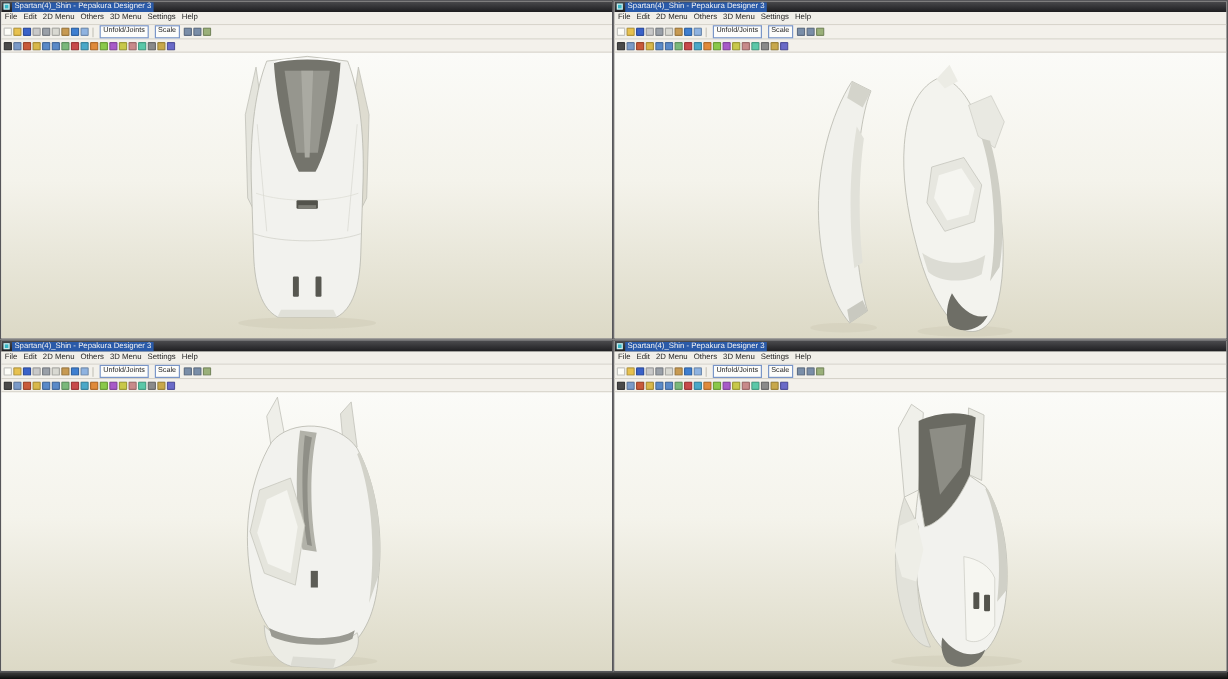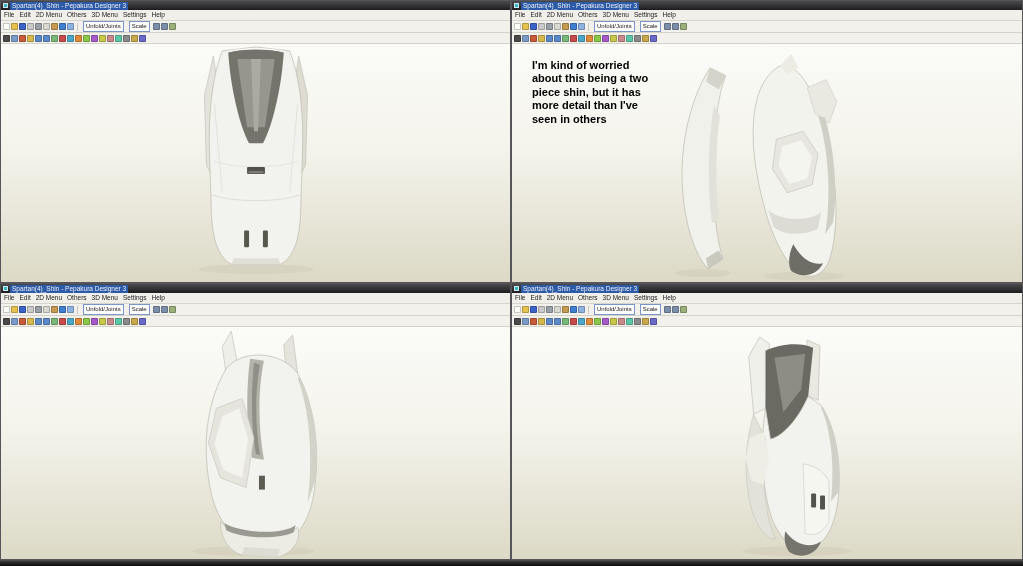--- a/index.html
+++ b/index.html
@@ -176,25 +176,20 @@
         <path d="M195,227 L210,217 L206,208 L193,216 Z" fill="#c9c9c0"></path>
         <path d="M268,22 C252,30 243,50 241,77 C239,102 243,132 251,161 C257,186 267,211 283,228 C297,240 312,234 318,216 C324,196 326,166 322,136 C318,106 310,71 298,46 C290,31 280,20 268,22 Z" fill="#f3f3ee" stroke="#b9b9b0" stroke-width="0.7"></path>
         <polygon points="295,44 314,36 325,58 317,80 303,70" fill="#e9e9e2" stroke="#c4c4bb" stroke-width="0.5"></polygon>
         <polygon points="268,22 279,10 286,24 275,30" fill="#ecece5"></polygon>
         <polygon points="264,96 291,88 306,111 300,142 275,150 260,126" fill="#e7e7e0" stroke="#c0c0b7" stroke-width="0.6"></polygon>
         <polygon points="270,103 289,97 300,114 295,136 277,141 266,122" fill="#f5f5f0"></polygon>
         <path d="M306,72 C316,104 320,152 313,192 L321,180 C326,152 323,108 313,74 Z" fill="#cfcfc6"></path>
         <path d="M256,168 C270,179 296,179 309,170 L306,186 C292,194 270,193 261,184 Z" fill="#dcdcd4"></path>
         <path d="M281,202 C289,216 300,224 311,221 C305,233 290,237 279,229 C275,222 277,210 281,202 Z" fill="#6e6e66"></path>
       </svg>
-      <div class="annotation">I'm kind of worried
-about this being a two
-piece shin, but it has
-more detail than I've
-seen in others</div>
     </div>
   </div>
 
   <div class="pkwindow">
     <div class="titlebar">
       <span class="app-icon"></span>
       <span class="title-text">Spartan(4)_Shin - Pepakura Designer 3</span>
     </div>
     <div class="menubar">
         <span class="menu-item">File</span>

